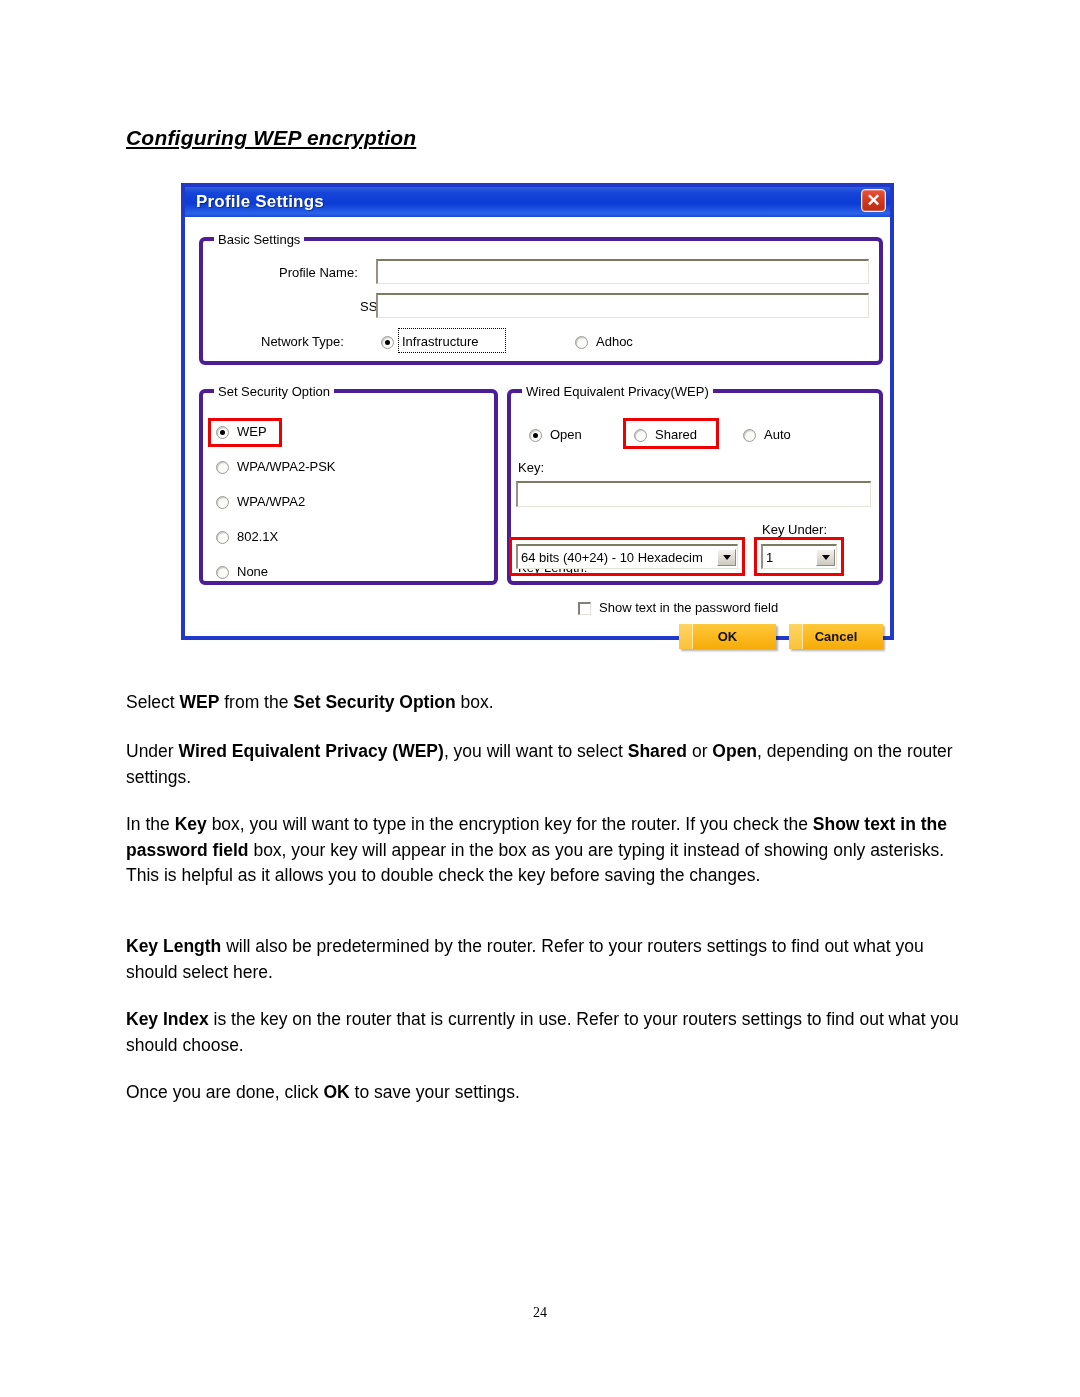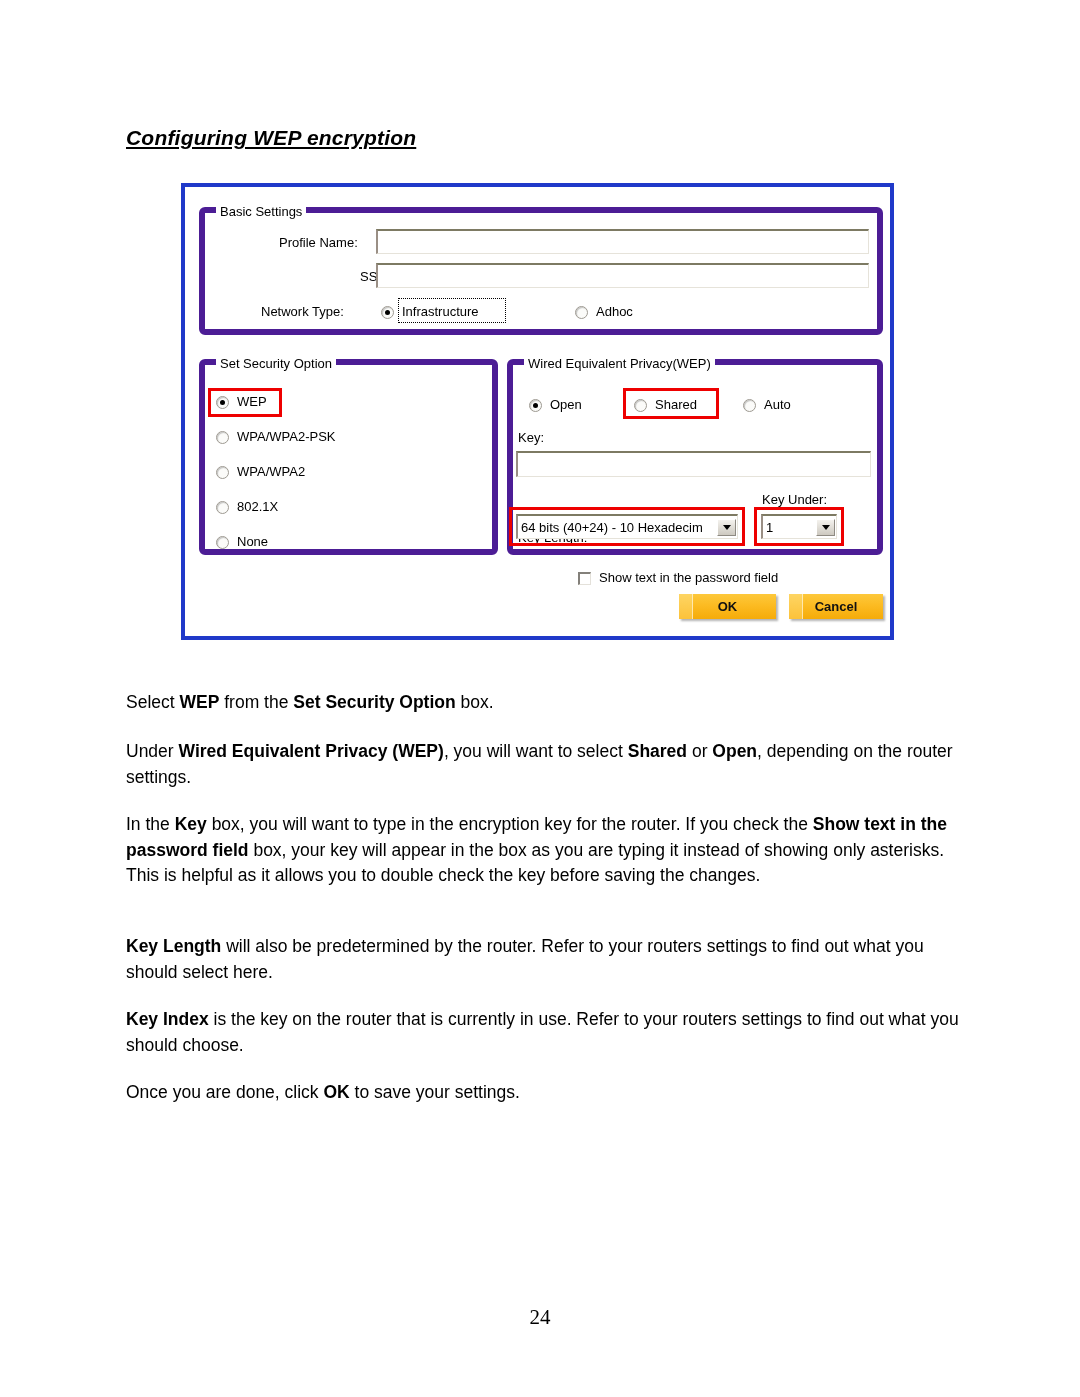--- a/index.html
+++ b/index.html
@@ -77,21 +77,21 @@
 
   .dialog-body {
     position: relative;
     height: 419px;
     background: #ffffff;
   }
 
   
   .groupbox {
     position: absolute;
-    border: 6px solid #4c1d95;
+    border: 4px solid #4c1d95;
     border-radius: 6px;
     box-sizing: border-box;
   }
   .groupbox > .gb-title {
     position: absolute;
     top: -9px;
     left: 11px;
     background: #ffffff;
     padding: 0 4px;
     font-size: 13px;
@@ -251,31 +251,35 @@
     color: #000;
   }
   .para b { font-weight: bold; }
 
   .page-number {
     position: absolute;
     left: 0;
     top: 1305px;
     width: 1080px;
     text-align: center;
-    font-size: 21px;
+    font-size: 14px;
     font-family: "Liberation Serif", serif;
   }
 </style>
 </head>
 <body>
 
 <div class="page-heading">Configuring WEP encryption</div>
 
 <div class="dialog">
 
+  <div class="titlebar">
+    <span class="titlebar-text">Profile Settings</span>
+    <span class="close-btn">✕</span>
+  </div>
 
   <div class="dialog-body">
 
     <div class="groupbox" id="gb-basic">
       <span class="gb-title">Basic Settings</span>
     </div>
 
     <span class="lbl" style="left:94px; top:48px;">Profile Name:</span>
     <div class="textfield" style="left:191px; top:42px; width:493px; height:25px;"></div>
 

